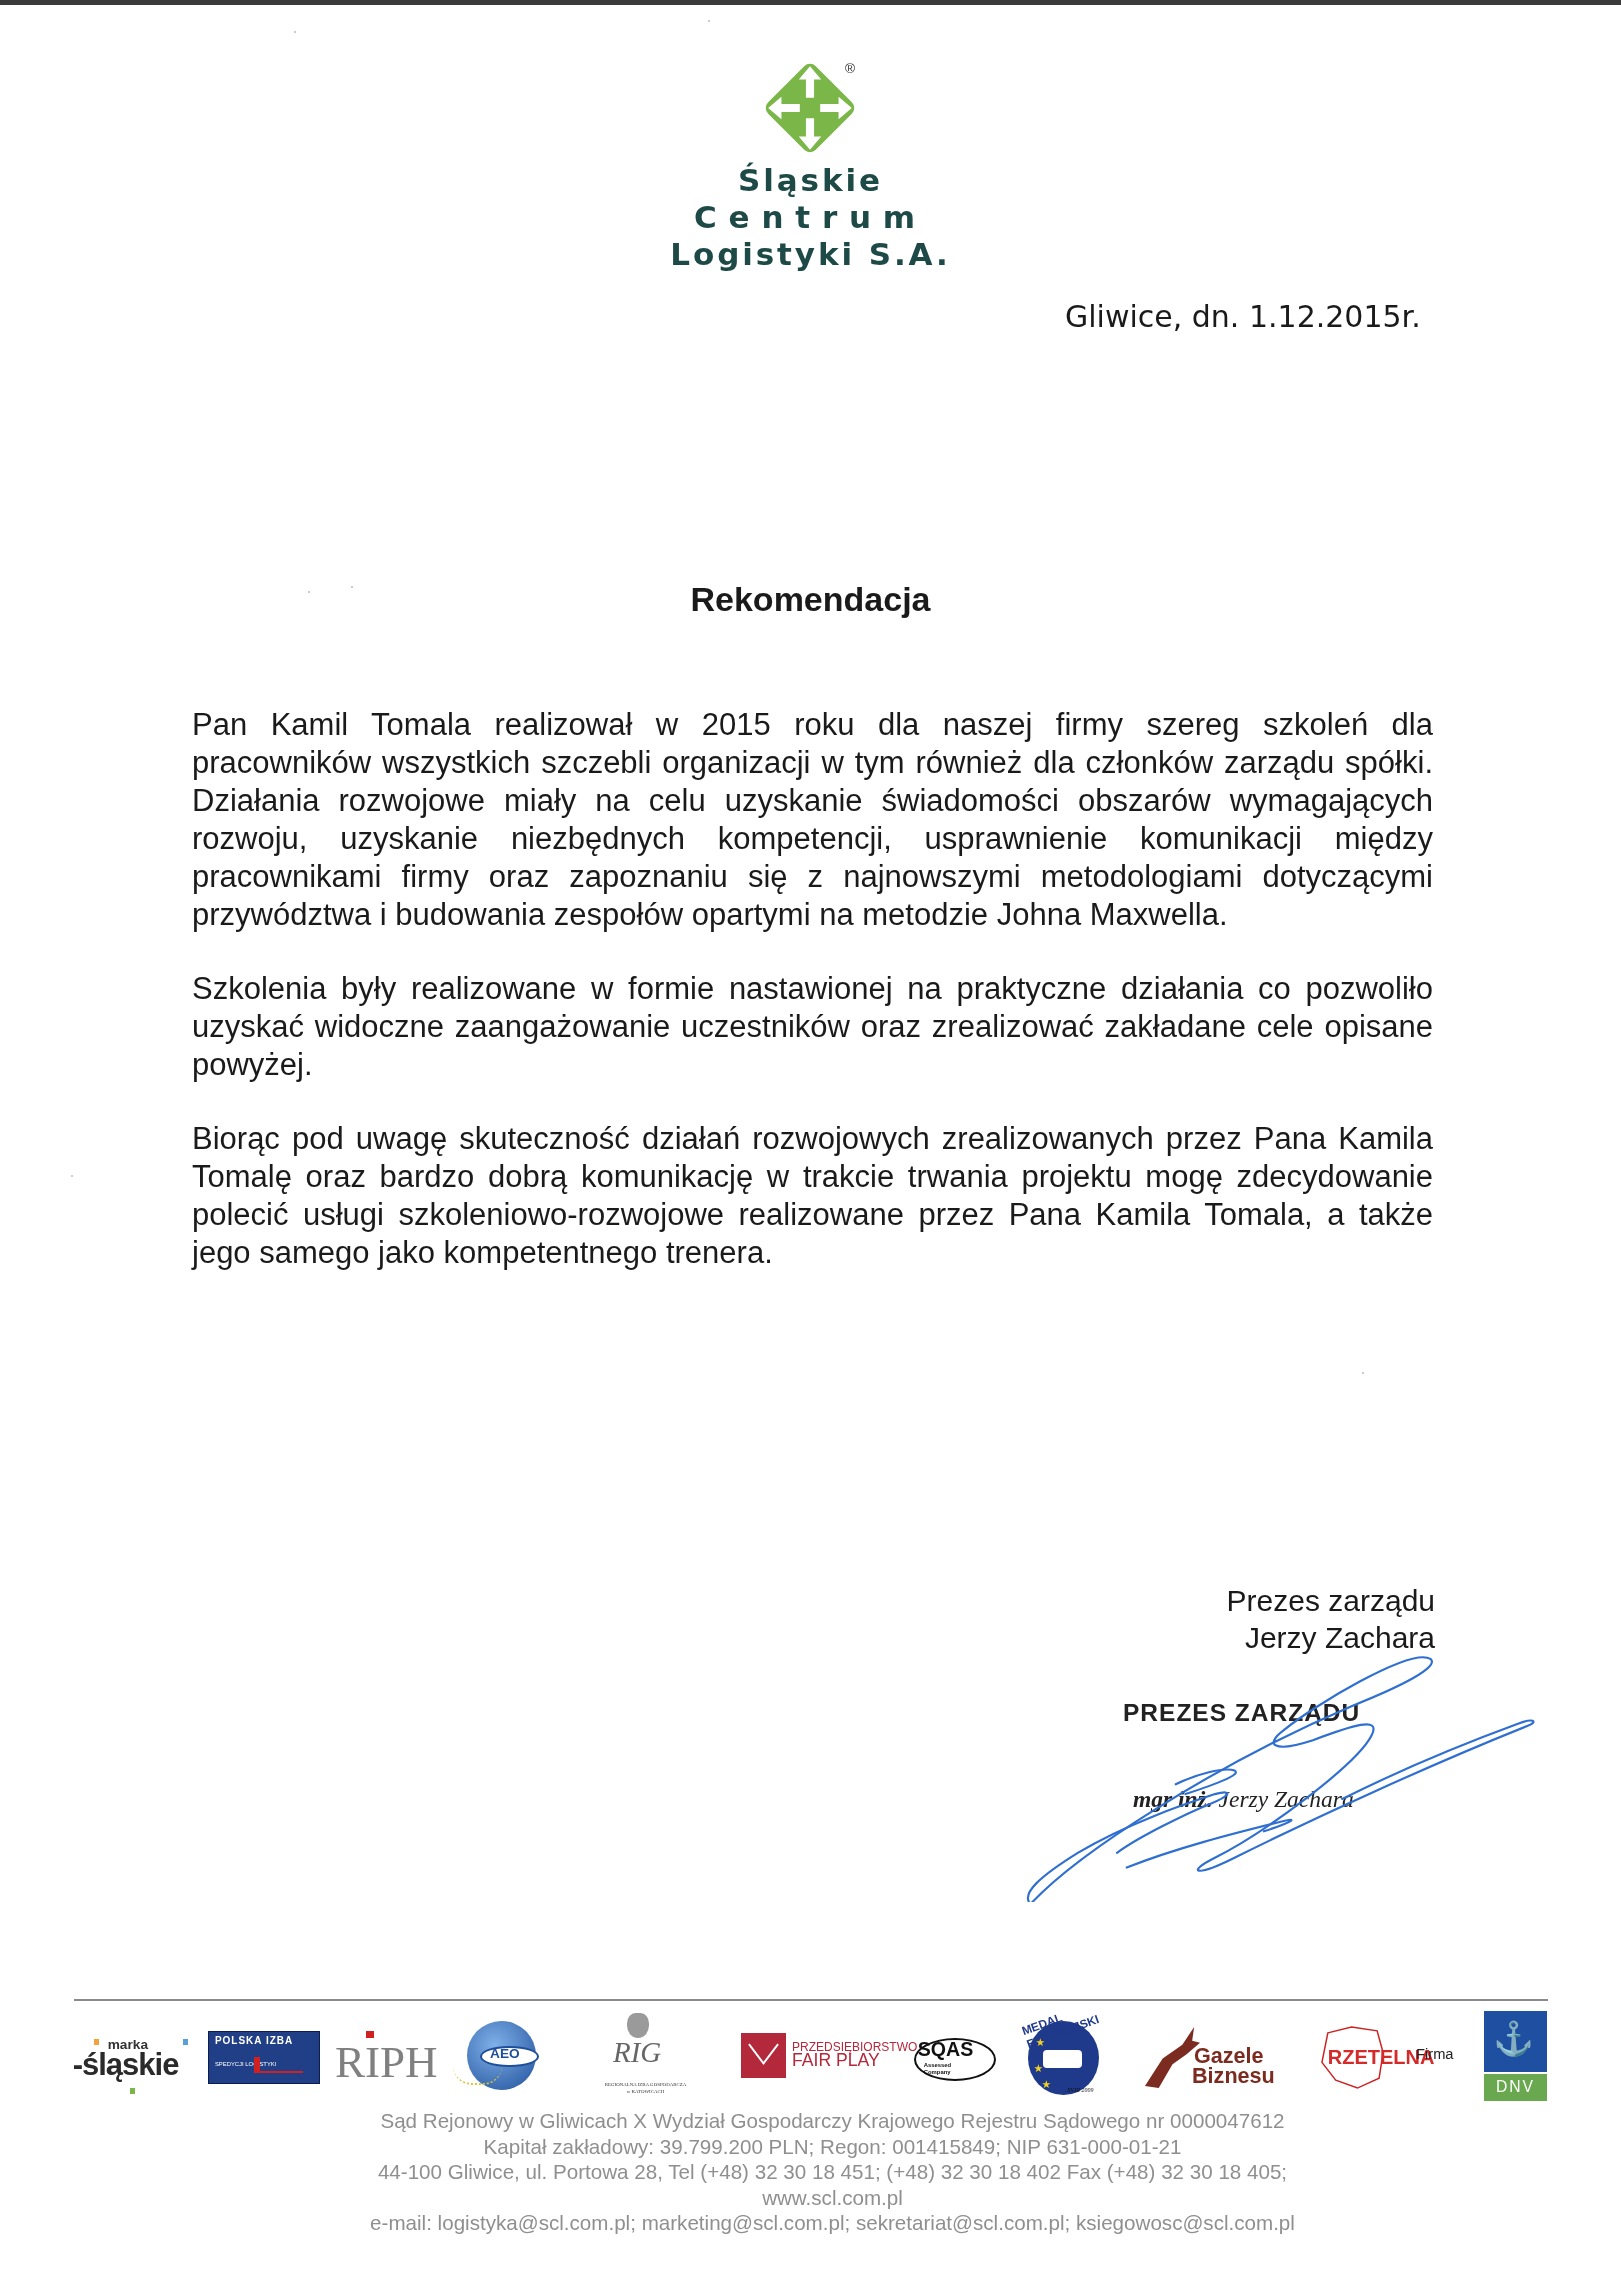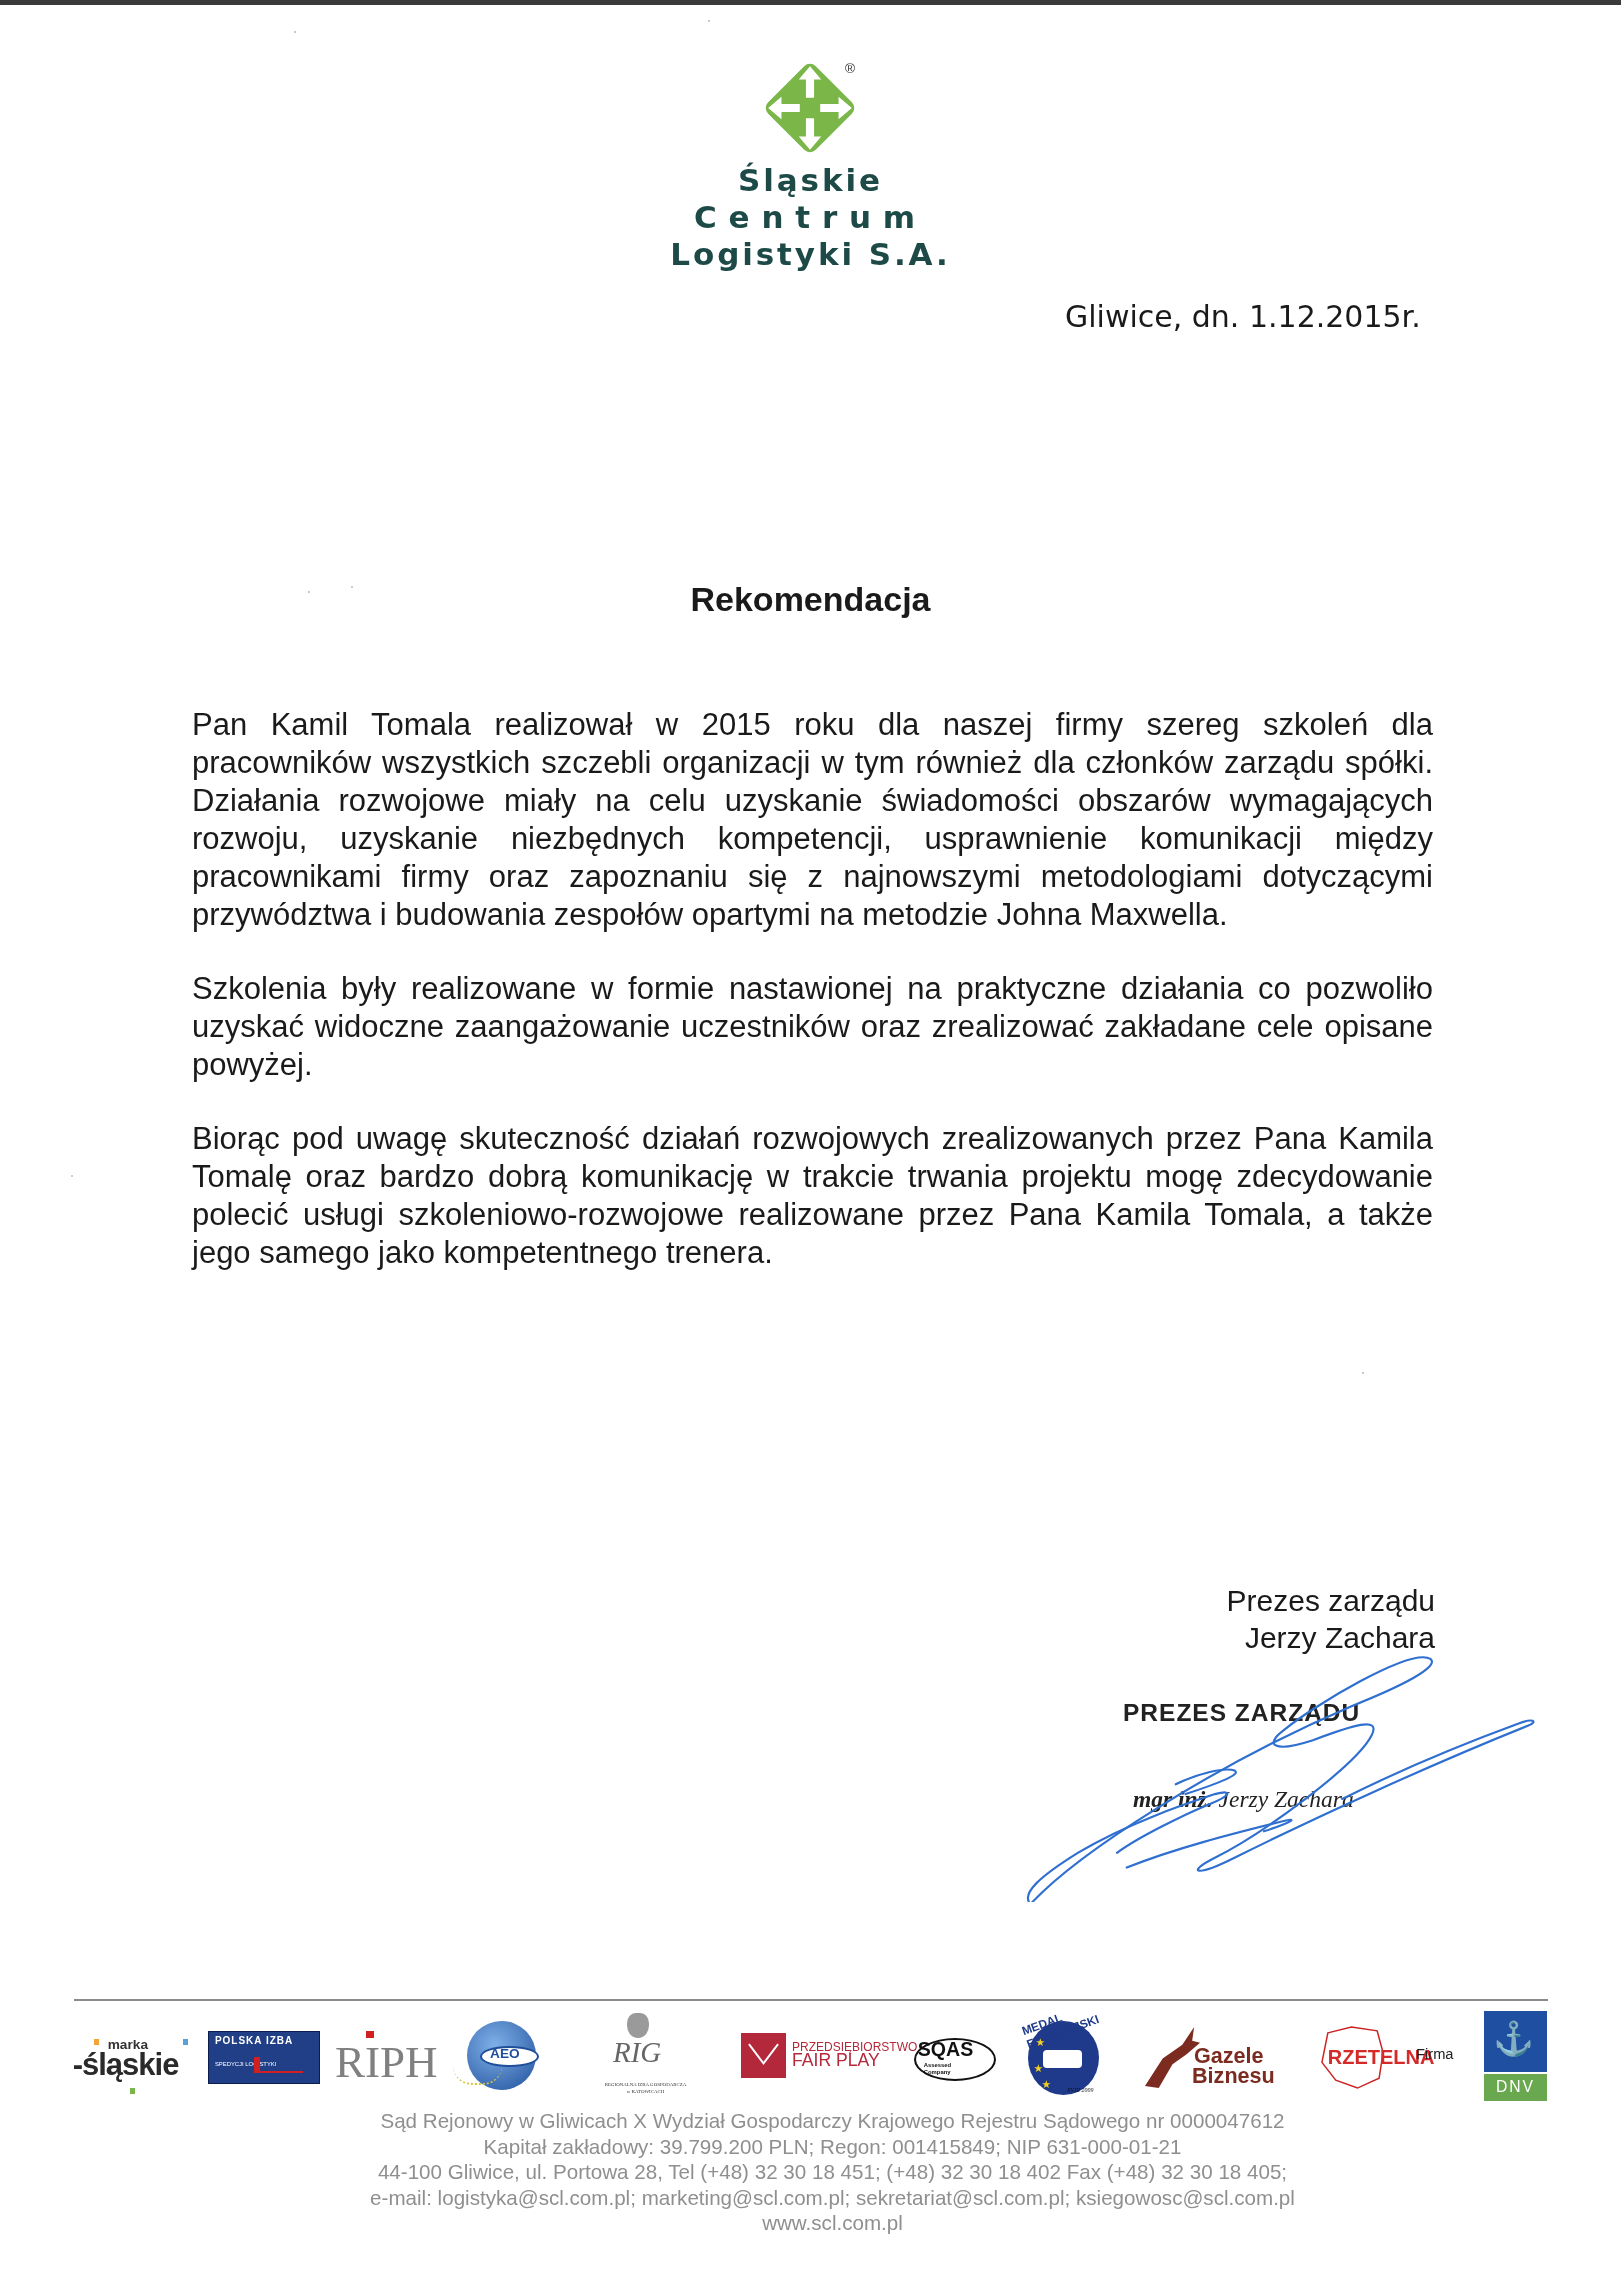--- a/index.html
+++ b/index.html
@@ -173,16 +173,16 @@
     <div style="position:absolute;left:9.8px;top:7.8px;font-size:33px;color:#fff;line-height:39px">⚓</div>
     <div style="position:absolute;left:0;top:63px;width:63px;height:27.4px;background:#6aa84f"></div>
     <div style="position:absolute;left:0;top:67px;width:63px;text-align:center;font-size:15.7px;color:#fff;letter-spacing:2px">DNV</div>
   </div>
 </div>
 
 <div class="footer">
   <div>Sąd Rejonowy w Gliwicach X Wydział Gospodarczy Krajowego Rejestru Sądowego nr 0000047612</div>
   <div>Kapitał zakładowy: 39.799.200 PLN; Regon: 001415849; NIP 631-000-01-21</div>
   <div>44-100 Gliwice, ul. Portowa 28, Tel (+48) 32 30 18 451; (+48) 32 30 18 402 Fax (+48) 32 30 18 405;</div>
+  <div>www.scl.com.pl</div>
   <div>e-mail: logistyka@scl.com.pl; marketing@scl.com.pl; sekretariat@scl.com.pl; ksiegowosc@scl.com.pl</div>
-  <div>www.scl.com.pl</div>
 </div>
 
 
 </body></html>

